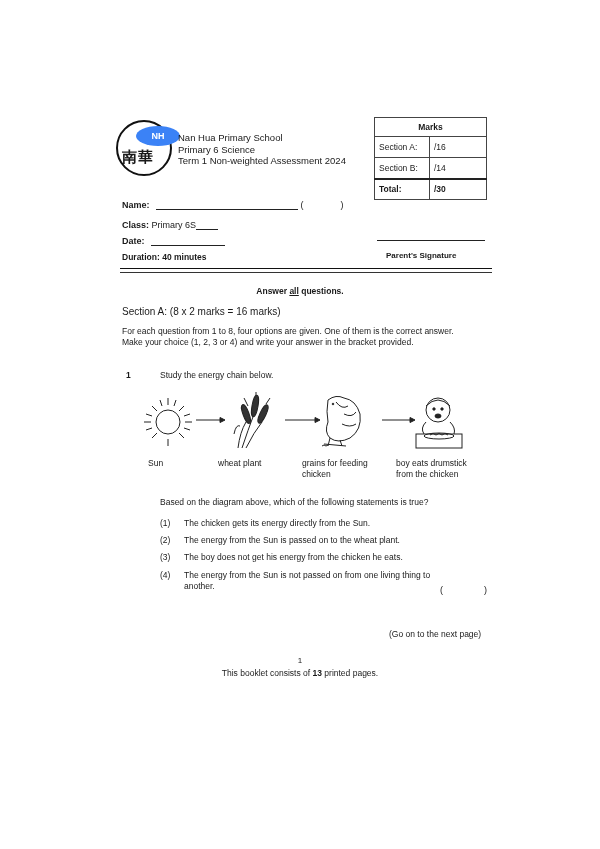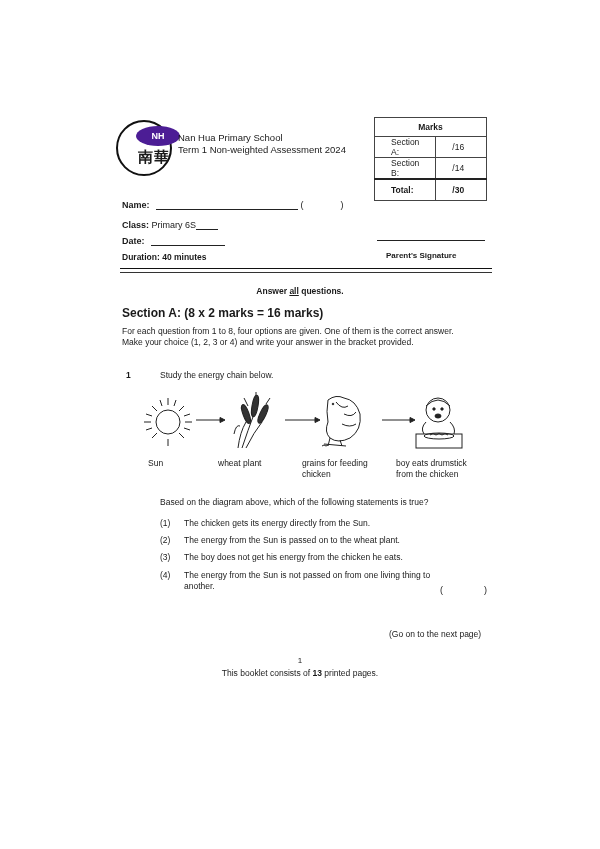--- a/index.html
+++ b/index.html
@@ -2,43 +2,43 @@
 <html><head>
 <meta charset="utf-8">
 <style>
   * { margin: 0; padding: 0; box-sizing: border-box; }
   html, body { width: 600px; height: 849px; background: #ffffff; }
   body { position: relative; font-family: "Liberation Sans", sans-serif; color: #1a1a1a; overflow: hidden; }
   .abs { position: absolute; }
 
   
   .logo { left: 116px; top: 120px; width: 56px; height: 56px; border: 2px solid #111; border-radius: 50%; }
-  .logo-nh { position: absolute; left: 18px; top: 4px; width: 44px; height: 20px; border-radius: 50%; background: #4c1d95; color: #fff; font-size: 9px; font-weight: bold; text-align: center; line-height: 20px; }
-  .logo-cn { position: absolute; left: 4px; top: 26px; width: 48px; text-align: right; font-size: 15px; font-weight: bold; font-family: "DejaVu Sans", sans-serif; letter-spacing: 1px; }
+  .logo-nh { position: absolute; left: 18px; top: 4px; width: 44px; height: 20px; border-radius: 50%; background: #3b82f6; color: #fff; font-size: 9px; font-weight: bold; text-align: center; line-height: 20px; }
+  .logo-cn { position: absolute; left: 4px; top: 26px; width: 48px; text-align: left; font-size: 15px; font-weight: bold; font-family: "DejaVu Sans", sans-serif; letter-spacing: 1px; }
   .school-lines { left: 178px; top: 132px; font-size: 9.5px; font-weight: normal; line-height: 11.5px; }
 
   
   .marks { left: 374px; top: 117px; width: 113px; border: 1px solid #222; border-collapse: collapse; font-size: 8.5px; }
-  .marks td { border: 1px solid #444; height: 21px; padding: 0 16px; }
+  .marks td { border: 1px solid #444; height: 21px; padding: 0 4px; }
   .marks .hdr { text-align: center; font-weight: bold; height: 19px; }
   .marks .val { text-align: left; width: 57px; }
   .marks .total td { font-weight: bold; border-top: 2px solid #222; margin-top: 20px; }
 
   
   .info { left: 122px; font-size: 9px; }
   .info .lbl { font-weight: bold; }
   .line { display: inline-block; border-bottom: 1px solid #222; vertical-align: bottom; }
   .sig-line { left: 377px; top: 240px; width: 108px; border-top: 1px solid #222; }
   .sig-label { left: 386px; top: 251px; font-size: 8px; font-weight: bold; }
   .rule1 { left: 120px; top: 268px; width: 372px; border-top: 1.5px solid #111; }
   .rule2 { left: 120px; top: 272px; width: 372px; border-top: 1px solid #333; }
 
   .instr-title { left: 0; width: 600px; top: 286px; text-align: center; font-size: 8.5px; font-weight: bold; }
   .instr-title u { text-decoration: underline; }
-  .sec-a { left: 122px; top: 306px; font-size: 12px; font-weight: bold; }
+  .sec-a { left: 122px; top: 306px; font-size: 10px; font-weight: normal; }
   .sec-a-desc { left: 122px; top: 326px; width: 380px; font-size: 8.5px; line-height: 11px; }
 
   
   .qnum { left: 126px; top: 370px; font-size: 8.5px; font-weight: bold; }
   .qstem { left: 160px; top: 370px; font-size: 8.5px; }
 
   .diagram { left: 130px; top: 392px; width: 360px; height: 90px; }
   .cap { position: absolute; font-size: 8.5px; text-align: left; line-height: 10.5px; }
 
   .question { left: 160px; top: 497px; font-size: 8.5px; }
@@ -54,20 +54,21 @@
 </style>
 </head>
 <body>
 
 <div class="abs logo">
   <div class="logo-nh">NH</div>
   <div class="logo-cn">南華</div>
 </div>
 <div class="abs school-lines">
   <div>Nan Hua Primary School</div>
+  <div>Primary 6 Science</div>
   <div>Term 1 Non-weighted Assessment 2024</div>
 </div>
 
 <table class="abs marks">
   <tbody>
       <tr>
         <td colspan="2" class="hdr">Marks</td>
       </tr>
   <tr>
     <td>Section A:</td>

